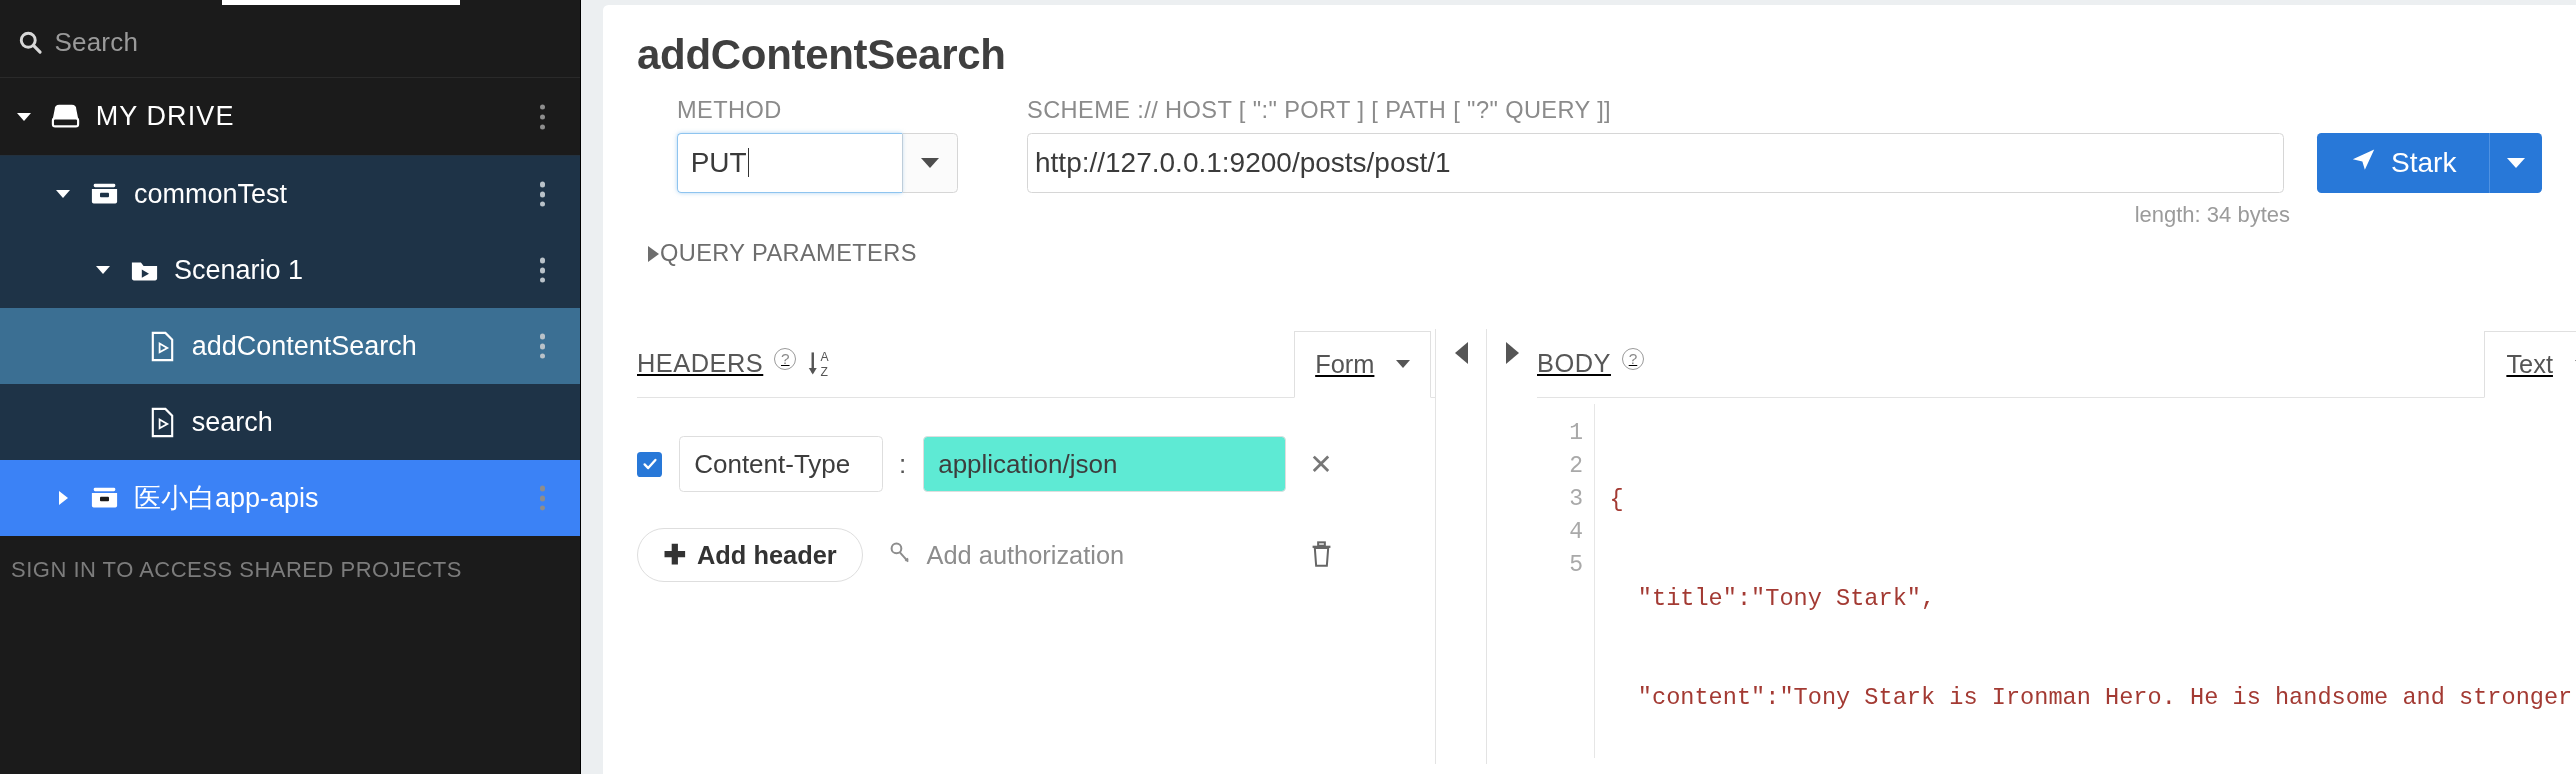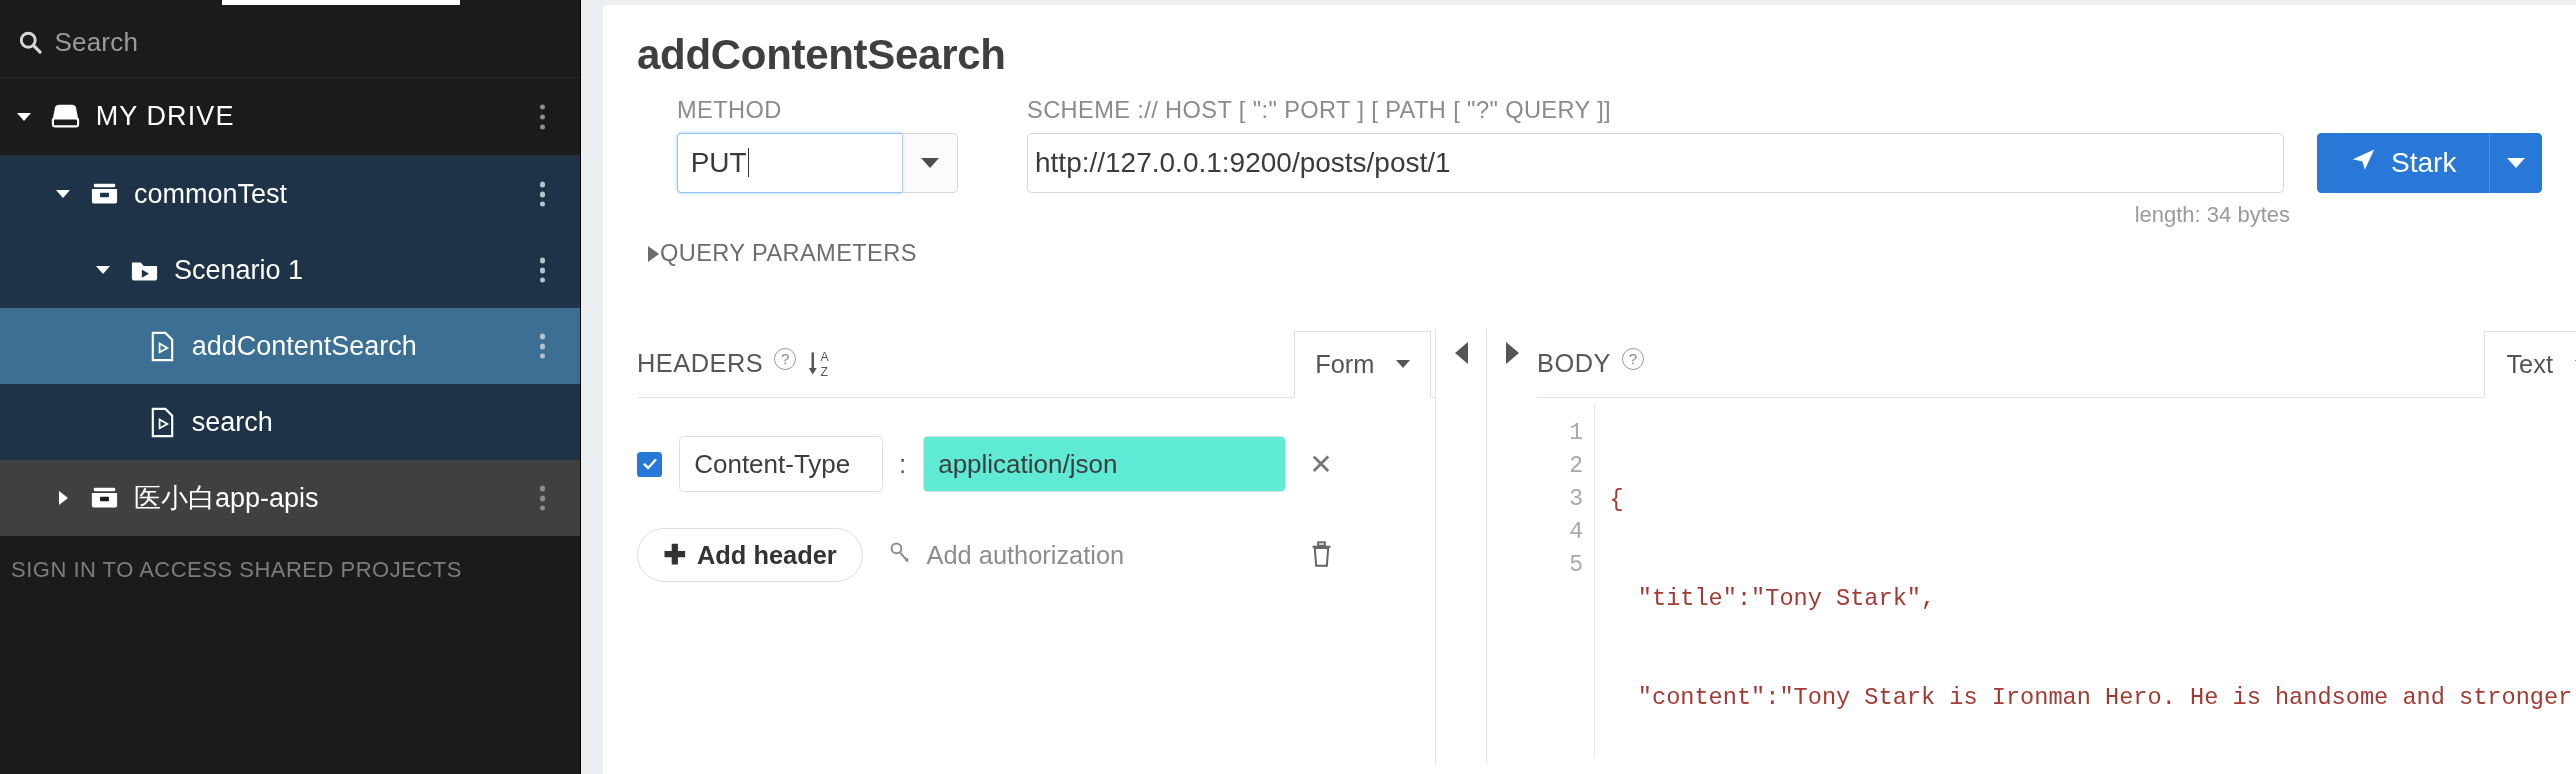--- a/index.html
+++ b/index.html
@@ -69,21 +69,21 @@
     position: relative;
     color: #ffffff;
     font-size: 27px;
     white-space: nowrap;
   }
   .tree-row.drive { background: #1b1b1b; height: 78px; border-bottom: 0.9px solid #23313e; }
   .tree-row.level1 { background: #1e3347; }
   .tree-row.level2 { background: #1e3347; }
   .tree-row.level-file { background: #1e3347; }
   .tree-row.selected { background: #3b6f93; }
-  .tree-row.collection2 { background: #404040; }
+  .tree-row.collection2 { background: #3b82f6; }
 
   .caret {
     width: 23.6px; height: 23.6px;
     flex: 0 0 23.6px;
     display: flex; align-items: center; justify-content: center;
   }
   .caret svg { display:block; }
 
   .node-icon {
     width: 34px; height: 34px;
@@ -283,20 +283,21 @@
 
   .tri-left-dark { width:0;height:0;border-top:11.8px solid transparent;border-bottom:11.8px solid transparent;border-right:13.6px solid #555; }
   .tri-right-dark { width:0;height:0;border-top:11.8px solid transparent;border-bottom:11.8px solid transparent;border-left:13.6px solid #555; }
 
   .panel-head {
     display: flex; align-items: center;
     justify-content: space-between;
     border-bottom: 0.9px solid #e3e3e3;
     height: 69px;
     padding-right: 3.6px;
+    text-decoration: underline;
   }
   .panel-head-left { display: flex; align-items: center; gap: 11px; }
   .panel-head-title { font-size: 25.4px; color: #575757; letter-spacing: 0.5px; }
   .help-icon {
     width: 22px; height: 22px;
     border: 1.4px solid #9a9a9a;
     border-radius: 50%;
     color: #8a8a8a;
     font-size: 15.4px;
     display:flex;align-items:center;justify-content:center;

